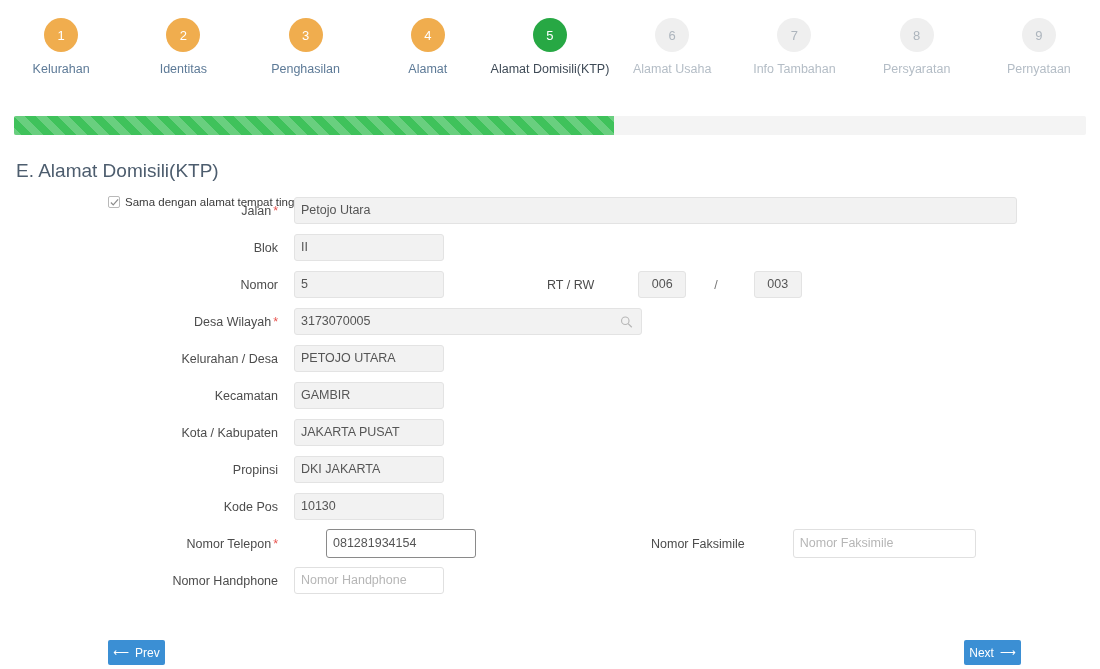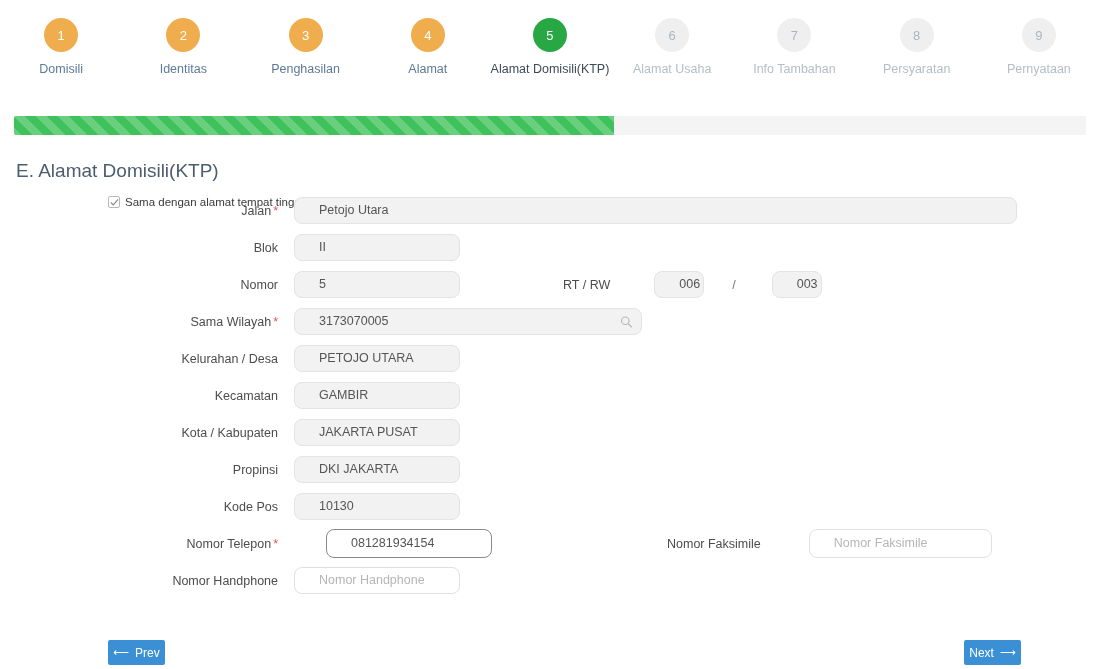--- a/index.html
+++ b/index.html
@@ -96,32 +96,32 @@
     font-size: 12.5px;
     color: #4c4c4c;
     white-space: nowrap;
   }
   .req { color: #e8544f; margin-left: 2px; }
 
   .fld {
     height: 27px;
     border: 1px solid #e3e3e3;
     background: #f2f2f2;
-    border-radius: 8px;
+    border-radius: 3px;
     font-size: 12.5px;
     color: #555555;
-    padding: 0 24px;
+    padding: 0 6px;
     line-height: 25px;
     display: inline-block;
     vertical-align: middle;
     white-space: nowrap;
     overflow: hidden;
   }
   .fld.w-jalan  { width: 723px; }
-  .fld.w-std    { width: 166px; }
+  .fld.w-std    { width: 150px; }
   .fld.w-kode   { width: 348px; position: relative; padding-right: 28px; }
   .fld.w-rt     { width: 48px; text-align: center; margin-left: 8px; }
   .fld.white    { background: #ffffff; border: 1px solid #e0e0e0; }
   .fld.focused  { background: #ffffff; border: 1px solid #8a8a8a; }
   .fld.tall     { height: 29px; line-height: 27px; margin-left: 32px; }
   .ph { color: #b6b6b6; }
 
   .search-icon {
     position: absolute;
     right: 8px; top: 50%;
@@ -181,21 +181,21 @@
   .arrow { font-size: 11px; line-height: 1; }
 </style>
 </head>
 <body>
 
 <div class="page">
 
   <div class="stepper">
     <div class="step done">
       <div class="step-circle">1</div>
-      <div class="step-label">Domisili</div>
+      <div class="step-label">Kelurahan</div>
     </div>
     <div class="step done">
       <div class="step-circle">2</div>
       <div class="step-label">Identitas</div>
     </div>
     <div class="step done">
       <div class="step-circle">3</div>
       <div class="step-label">Penghasilan</div>
     </div>
     <div class="step done">
@@ -257,21 +257,21 @@
       <div class="fld w-std">5</div>
       <div class="rtrw-group">
         <div class="rtrw-lbl">RT / RW</div>
         <div class="fld w-rt">006</div>
         <span class="slash">/</span>
         <div class="fld w-rt">003</div>
       </div>
     </div>
 
     <div class="row">
-      <div class="lbl"><span>Sama Wilayah</span><span class="req">*</span></div>
+      <div class="lbl"><span>Desa Wilayah</span><span class="req">*</span></div>
       <div class="fld w-kode">
         <span>3173070005</span>
         <svg class="search-icon" viewBox="0 0 16 16">
           <circle cx="6.5" cy="6.5" r="4.6" stroke="#707070" stroke-width="1.4" fill="none"></circle>
           <line x1="10" y1="10" x2="14.5" y2="14.5" stroke="#707070" stroke-width="1.6"></line>
         </svg>
       </div>
     </div>
 
     <div class="row">

